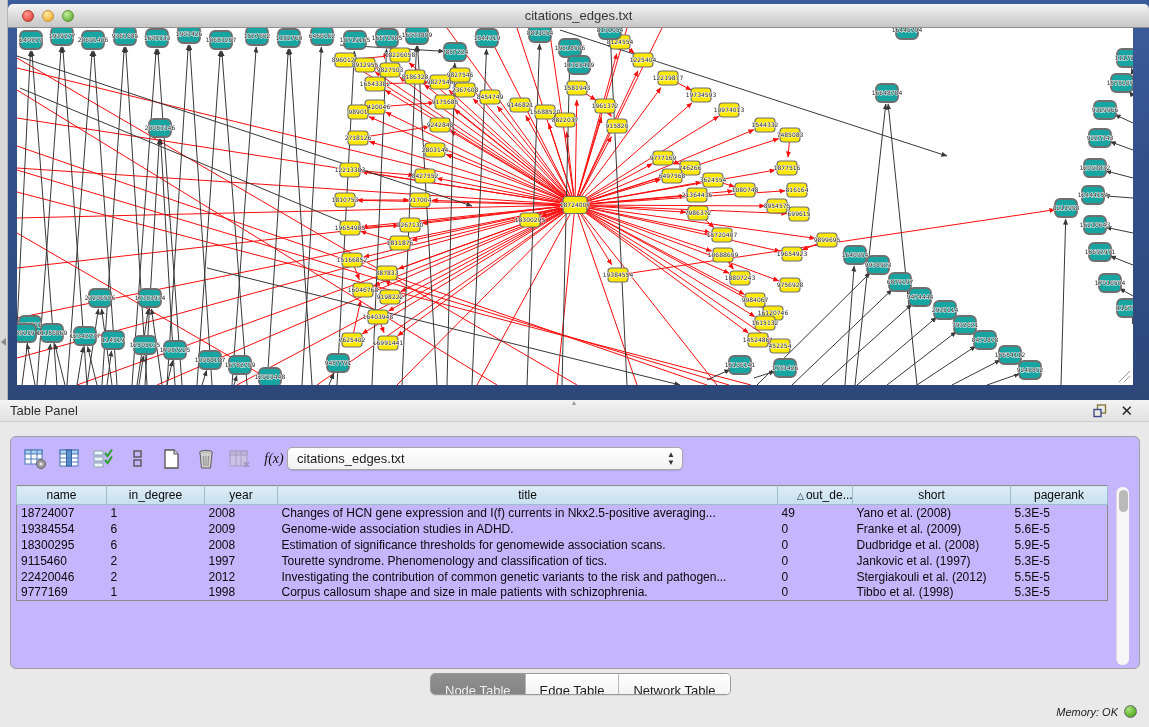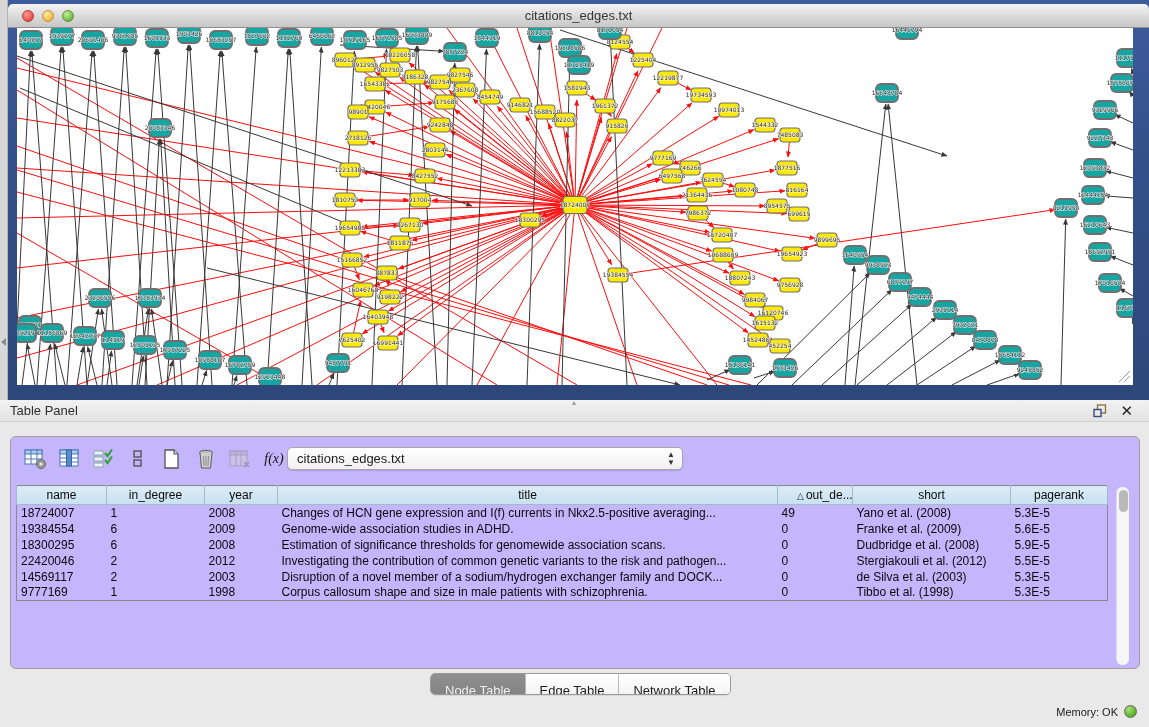--- a/index.html
+++ b/index.html
@@ -62,21 +62,21 @@
 
   
   #seg-tabs { position:absolute; left:430px; top:273px; height:22px; display:flex;
               border:1px solid #9a9a9a; border-radius:5px; overflow:hidden;
               box-shadow:0 1px 1px rgba(0,0,0,.08); }
   .seg { height:100%; display:flex; align-items:center; justify-content:center;
          font-size:13px; background:linear-gradient(180deg,#ffffff,#ececec); color:#1d1d1d;
          border-left:1px solid #b9b9b9; cursor:pointer; padding:16px 14px; }
   .seg:first-child { border-left:none; }
   .seg.active { background:linear-gradient(180deg,#909090,#7c7c7c); color:#efefef; }
-  #status { position:absolute; right:12px; top:305px; display:flex; align-items:flex-end; }
+  #status { position:absolute; right:12px; top:305px; display:flex; align-items:flex-end;font-style:italic; }
   #status-label { font-size:11px; color:#1c1c1c; margin-right:6px; }
   #mem-dot { width:13px; height:13px; border-radius:50%;
              background:radial-gradient(circle at 35% 30%, #a8e07c, #5db52e 65%, #3f8f1d); border:1px solid #6a6a6a; }
 </style>
 </head>
 <body>
 
 <div id="desktop">
   <div id="left-rail">
     <div id="rail-arrow"></div>
@@ -680,36 +680,36 @@
           <tr>
             <td>18300295</td>
             <td>6</td>
             <td>2008</td>
             <td>Estimation of significance thresholds for genomewide association scans.</td>
             <td>0</td>
             <td>Dudbridge et al. (2008)</td>
             <td>5.9E-5</td>
           </tr>
           <tr>
+            <td>9115460</td>
+            <td>2</td>
+            <td>1997</td>
+            <td>Tourette syndrome. Phenomenology and classification of tics.</td>
+            <td>0</td>
+            <td>Jankovic et al. (1997)</td>
+            <td>5.3E-5</td>
+          </tr>
+          <tr>
             <td>22420046</td>
             <td>2</td>
             <td>2012</td>
             <td>Investigating the contribution of common genetic variants to the risk and pathogen...</td>
             <td>0</td>
             <td>Stergiakouli et al. (2012)</td>
             <td>5.5E-5</td>
-          </tr>
-          <tr>
-            <td>14569117</td>
-            <td>2</td>
-            <td>2003</td>
-            <td>Disruption of a novel member of a sodium/hydrogen exchanger family and DOCK...</td>
-            <td>0</td>
-            <td>de Silva et al. (2003)</td>
-            <td>5.3E-5</td>
           </tr>
           <tr>
             <td>9777169</td>
             <td>1</td>
             <td>1998</td>
             <td>Corpus callosum shape and size in male patients with schizophrenia.</td>
             <td>0</td>
             <td>Tibbo et al. (1998)</td>
             <td>5.3E-5</td>
           </tr>

